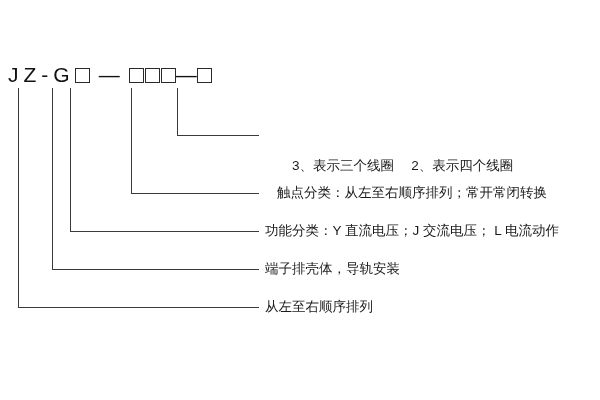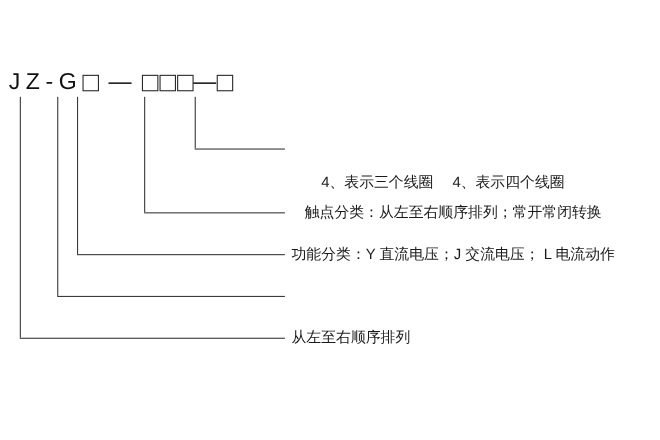--- a/index.html
+++ b/index.html
@@ -113,22 +113,23 @@
 
   <div class="vline" style="left:70px; top:88px; height:143px;"></div>
   <div class="hline" style="left:70px; top:231px; width:189px;"></div>
 
   <div class="vline" style="left:52px; top:88px; height:181px;"></div>
   <div class="hline" style="left:52px; top:269px; width:207px;"></div>
 
   <div class="vline" style="left:18px; top:88px; height:219px;"></div>
   <div class="hline" style="left:18px; top:307px; width:241px;"></div>
 
-  <div class="label" style="left:292px; top:157px;">4、表示三个线圈　 4、表示四个线圈</div>
+  <div class="label" style="left:292px; top:157px;">3、表示三个线圈　 2、表示四个线圈</div>
 
   <div class="label" style="left:265px; top:184px;margin-left:12px;">触点分类：从左至右顺序排列；常开常闭转换</div>
 
   <div class="label" style="left:265px; top:222px;">功能分类：Y 直流电压；J 交流电压； L 电流动作</div>
 
+  <div class="label" style="left:265px; top:260px;">端子排壳体，导轨安装</div>
 
   <div class="label" style="left:265px; top:298px;">从左至右顺序排列</div>
 
 </div>
 
 </body></html>

